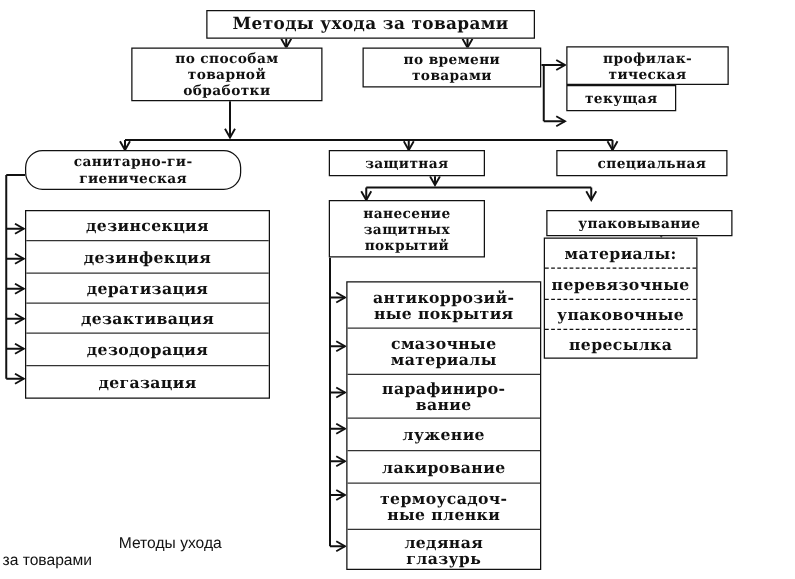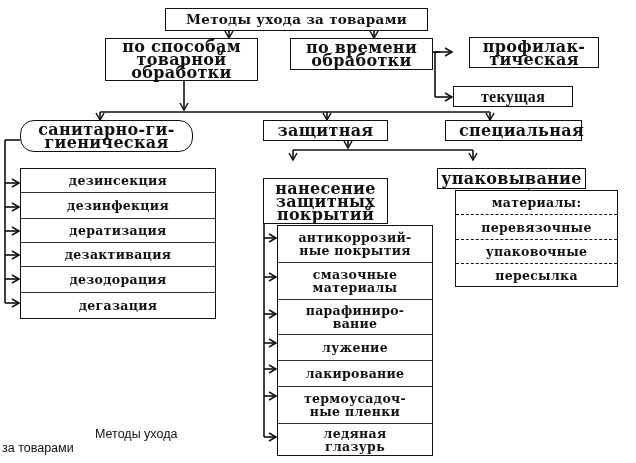--- a/index.html
+++ b/index.html
@@ -1,20 +1,20 @@
 <!DOCTYPE html>
 <html><head>
 <meta charset="utf-8">
 <style>
   html, body { margin:0; padding:0; background:#ffffff; }
   body { width:636px; height:463px; position:relative; overflow:hidden;
          font-family:"DejaVu Serif", serif; color:#111; }
   .box { position:absolute; border:1.6px solid #111; background:#fff; box-sizing:border-box;
          display:flex; align-items:center; justify-content:center; text-align:center;
-         font-weight:bold; font-size:16px; line-height:13px; letter-spacing:0.3px; white-space:pre-line; }
+         font-weight:bold; font-size:11px; line-height:13px; letter-spacing:0.3px; white-space:pre-line; }
   .list { position:absolute; border:1.8px solid #111; background:#fff; box-sizing:border-box; }
   .row { box-sizing:border-box; border-bottom:1.2px solid #333; display:flex; align-items:center;
          justify-content:center; text-align:center; font-weight:bold; font-size:12.5px;
          line-height:13px; letter-spacing:0.3px; white-space:pre-line; }
   .row:last-child { border-bottom:none; }
   .list.dashed .row { border-bottom:1.6px dashed #111; }
   .list.dashed .row:last-child { border-bottom:none; }
   svg.lines { position:absolute; left:0; top:0; }
   .caption { position:absolute; font-family:"Liberation Sans", sans-serif; font-weight:normal;
              font-size:12.5px; line-height:14px; }
@@ -70,62 +70,62 @@
     <line x1="529" y1="180" x2="529" y2="189" marker-end="url(#arr)"></line>
   </g>
 </svg>
 
 <div class="box" style="left:165px;top:8px;width:263px;height:23px;font-size:13.5px;">Методы ухода за товарами</div>
 
 <div class="box" style="left:105px;top:38px;width:153px;height:43px;">по способам
 товарной
 обработки</div>
 <div class="box" style="left:290px;top:38px;width:143px;height:32px;">по времени
-обработки</div>
+товарами</div>
 
-<div class="box" style="left:453px;top:37px;width:130px;height:31px;margin-left:16px;">профилак-
+<div class="box" style="left:453px;top:37px;width:130px;height:31px;">профилак-
 тическая</div>
-<div class="box" style="left:453px;top:86px;width:120px;height:21px;font-family:Liberation Serif, serif;">текущая</div>
+<div class="box" style="left:453px;top:68px;width:88px;height:21px;">текущая</div>
 
 <div class="box" style="left:20px;top:120px;width:173px;height:32px;border-radius:14px;">санитарно-ги-
 гиеническая</div>
 <div class="box" style="left:263px;top:120px;width:125px;height:21px;">защитная</div>
 <div class="box" style="left:445px;top:120px;width:137px;height:21px;padding-left:16px;">специальная</div>
 
 <div class="list" style="left:20px;top:168px;width:196px;height:151px;">
   <div class="row" style="height:24px;">дезинсекция</div>
   <div class="row" style="height:26px;">дезинфекция</div>
   <div class="row" style="height:24px;">дератизация</div>
   <div class="row" style="height:24px;">дезактивация</div>
   <div class="row" style="height:26px;">дезодорация</div>
   <div class="row" style="height:24px;">дегазация</div>
 </div>
 
-<div class="box" style="left:263px;top:160px;width:125px;height:46px;margin-top:18px;">нанесение
+<div class="box" style="left:263px;top:160px;width:125px;height:46px;">нанесение
 защитных
 покрытий</div>
 
 <div class="list" style="left:277px;top:225px;width:156px;height:231px;">
   <div class="row" style="height:37px;">антикоррозий-
 ные покрытия</div>
   <div class="row" style="height:37px;">смазочные
 материалы</div>
   <div class="row" style="height:35px;">парафиниро-
 вание</div>
   <div class="row" style="height:26px;">лужение</div>
   <div class="row" style="height:26px;">лакирование</div>
   <div class="row" style="height:37px;">термоусадоч-
 ные пленки</div>
   <div class="row" style="height:31px;">ледяная
 глазурь</div>
 </div>
 
 <div class="box" style="left:437px;top:168px;width:149px;height:21px;">упаковывание</div>
 
-<div class="list dashed" style="left:455px;top:190px;width:163px;height:97px;">
+<div class="list dashed" style="left:435px;top:190px;width:123px;height:97px;">
   <div class="row" style="height:24px;">материалы:</div>
   <div class="row" style="height:25px;">перевязочные</div>
   <div class="row" style="height:24px;">упаковочные</div>
   <div class="row" style="height:22px;">пересылка</div>
 </div>
 
 <div class="caption" style="left:95px;top:427px;">Методы ухода</div>
 <div class="caption" style="left:2px;top:441px;">за товарами</div>
 
 </body></html>

